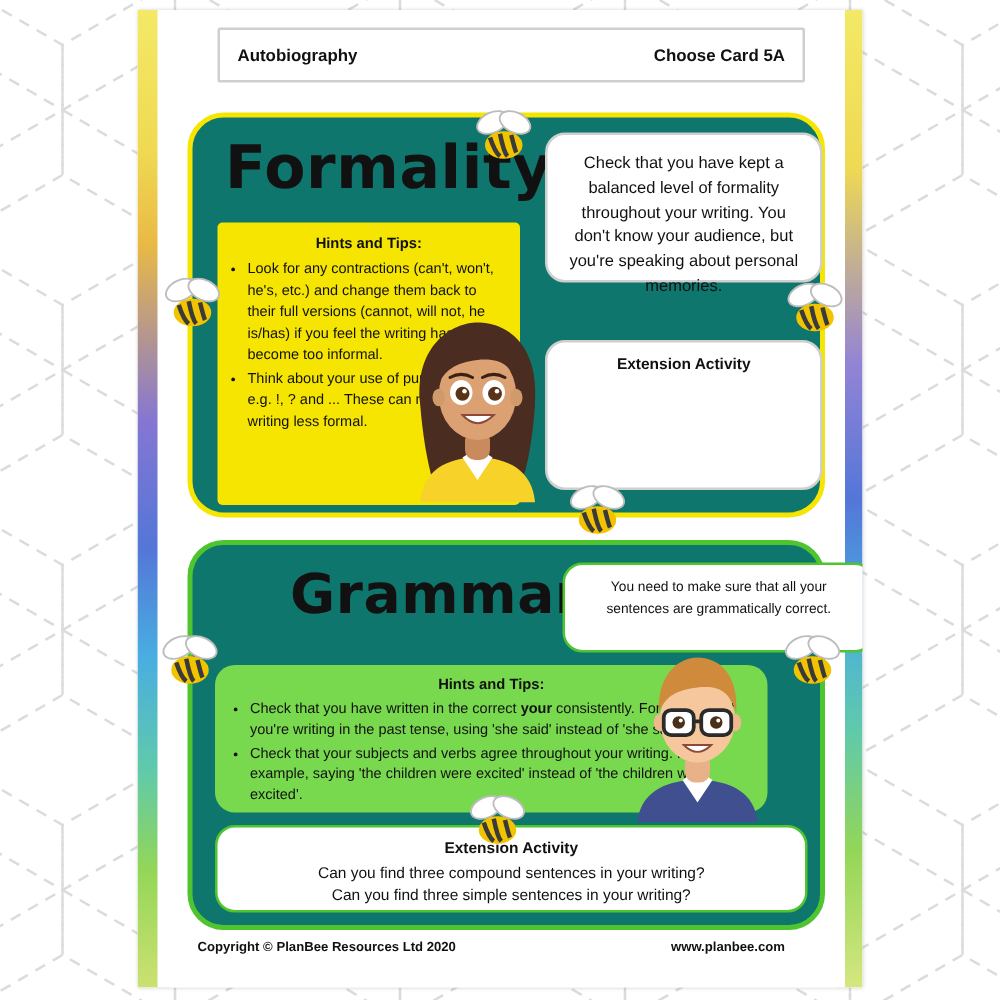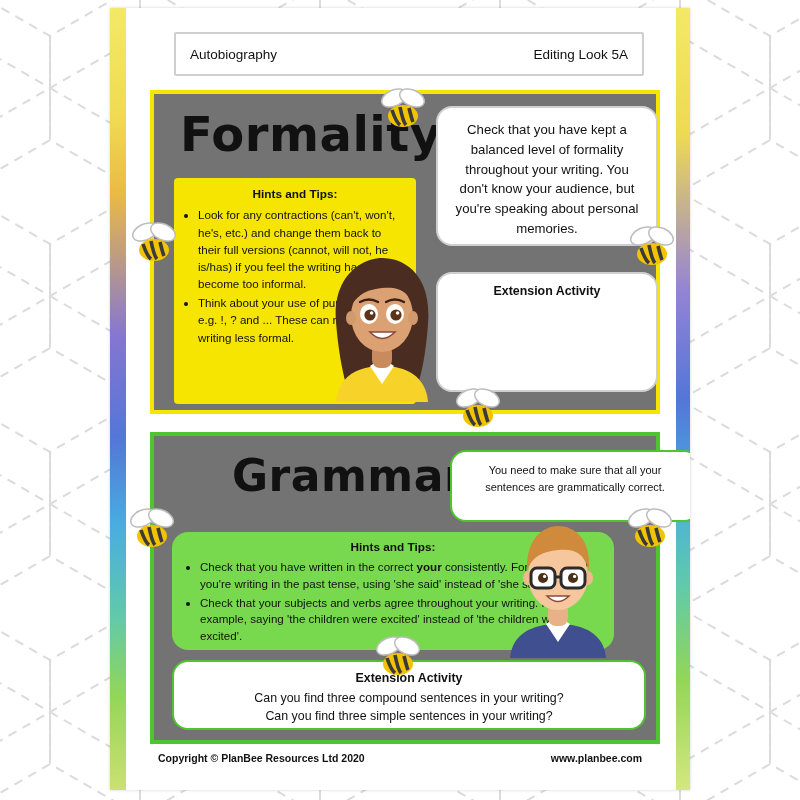--- a/index.html
+++ b/index.html
@@ -39,30 +39,30 @@
     background:linear-gradient(180deg,#f3e85e 0%,#efd84a 16%,#8f7ed2 36%,#4b6fd6 50%,#3fa9e0 62%,#59c8a5 74%,#8ed44f 86%,#d3e67a 100%);
     filter:blur(.4px);opacity:.95;
   }
   .edge-mask{
     position:absolute;left:16px;right:14px;top:0;bottom:0;background:#fff;
   }
   .sheet-inner{position:absolute;inset:0;z-index:2;}
 
   
   .header{
-    position:absolute;left:64px;top:24px;width:470px;height:44px;
+    position:absolute;left:64px;top:14px;width:470px;height:44px;
     border:2px solid #cfcfcf;background:#ffffff;border-radius:2px;
     display:flex;align-items:center;justify-content:space-between;
     padding:0 14px;box-sizing:border-box;
-    font-weight:normal;font-size:13.5px;color:#111;
+    font-weight:bold;font-size:13.5px;color:#111;
   }
 
   
   .card{
-    position:absolute;box-sizing:border-box;background:#737373;
+    position:absolute;box-sizing:border-box;background:#0f766e;border-radius:29px;
   }
   .card-formality{
     left:40px;top:82px;width:510px;height:324px;
     border:4px solid #f6e500;
   }
   .card-grammar{
     left:40px;top:424px;width:510px;height:312px;
     border:4px solid #4ec52e;
   }
 
@@ -76,21 +76,21 @@
   .title-formality{left:26px;top:12px;font-size:48px;}
   .title-grammar{left:78px;top:14px;font-size:44px;}
 
   
   .bubble{
     position:absolute;box-sizing:border-box;
     background:#ffffff;border-radius:16px;
     text-align:center;line-height:1.5;
   }
   .bub-formality-main{
-    left:282px;top:12px;width:222px;height:140px;
+    left:282px;top:12px;width:222px;height:120px;
     border:2px solid #cfcfcf;font-size:13.2px;color:#111;
     padding:12px 12px;
   }
   .bub-ext-yellow{
     left:282px;top:178px;width:222px;height:120px;
     border:2px solid #cfcfcf;font-size:12.2px;color:#111;
     padding:8px 10px;
   }
   .bub-ext-yellow .ext-title{font-weight:bold;font-size:12.4px;margin-bottom:2px;}
 
@@ -115,21 +115,21 @@
     padding:7px 14px;font-size:11.6px;color:#111;line-height:1.45;
   }
   .bub-ext-green{
     left:18px;top:224px;width:474px;height:70px;
     border:2px solid #4ec52e;font-size:12.4px;color:#111;padding:7px 10px;
   }
   .bub-ext-green .ext-title{font-weight:bold;margin-bottom:1px;}
 
   
   .footer{
-    position:absolute;left:48px;right:48px;bottom:26px;
+    position:absolute;left:48px;right:62px;bottom:26px;
     display:flex;justify-content:space-between;
     font-size:10.5px;color:#111;font-weight:bold;
   }
   .footer .right{font-weight:bold;padding-left:16px;}
 
   
   .bee{position:absolute;z-index:3;pointer-events:none;}
 
   
   .avatar{position:absolute;z-index:4;}
@@ -211,21 +211,21 @@
 
 <div class="page">
   <div class="edge-left"></div>
   <div class="edge-right"></div>
   <div class="edge-mask"></div>
 
   <div class="sheet-inner">
 
     <div class="header">
       <span>Autobiography</span>
-      <span>Editing Look 5A</span>
+      <span>Choose Card 5A</span>
     </div>
 
     <div class="card card-formality">
 
       <div class="title title-formality">Formality</div>
 
       <div class="bubble bub-formality-main">Check that you have kept a balanced level of formality throughout your writing. You don't know your audience, but you're speaking about personal memories.</div>
 
       <div class="hints-yellow">
         <div class="hints-title">Hints and Tips:</div>

